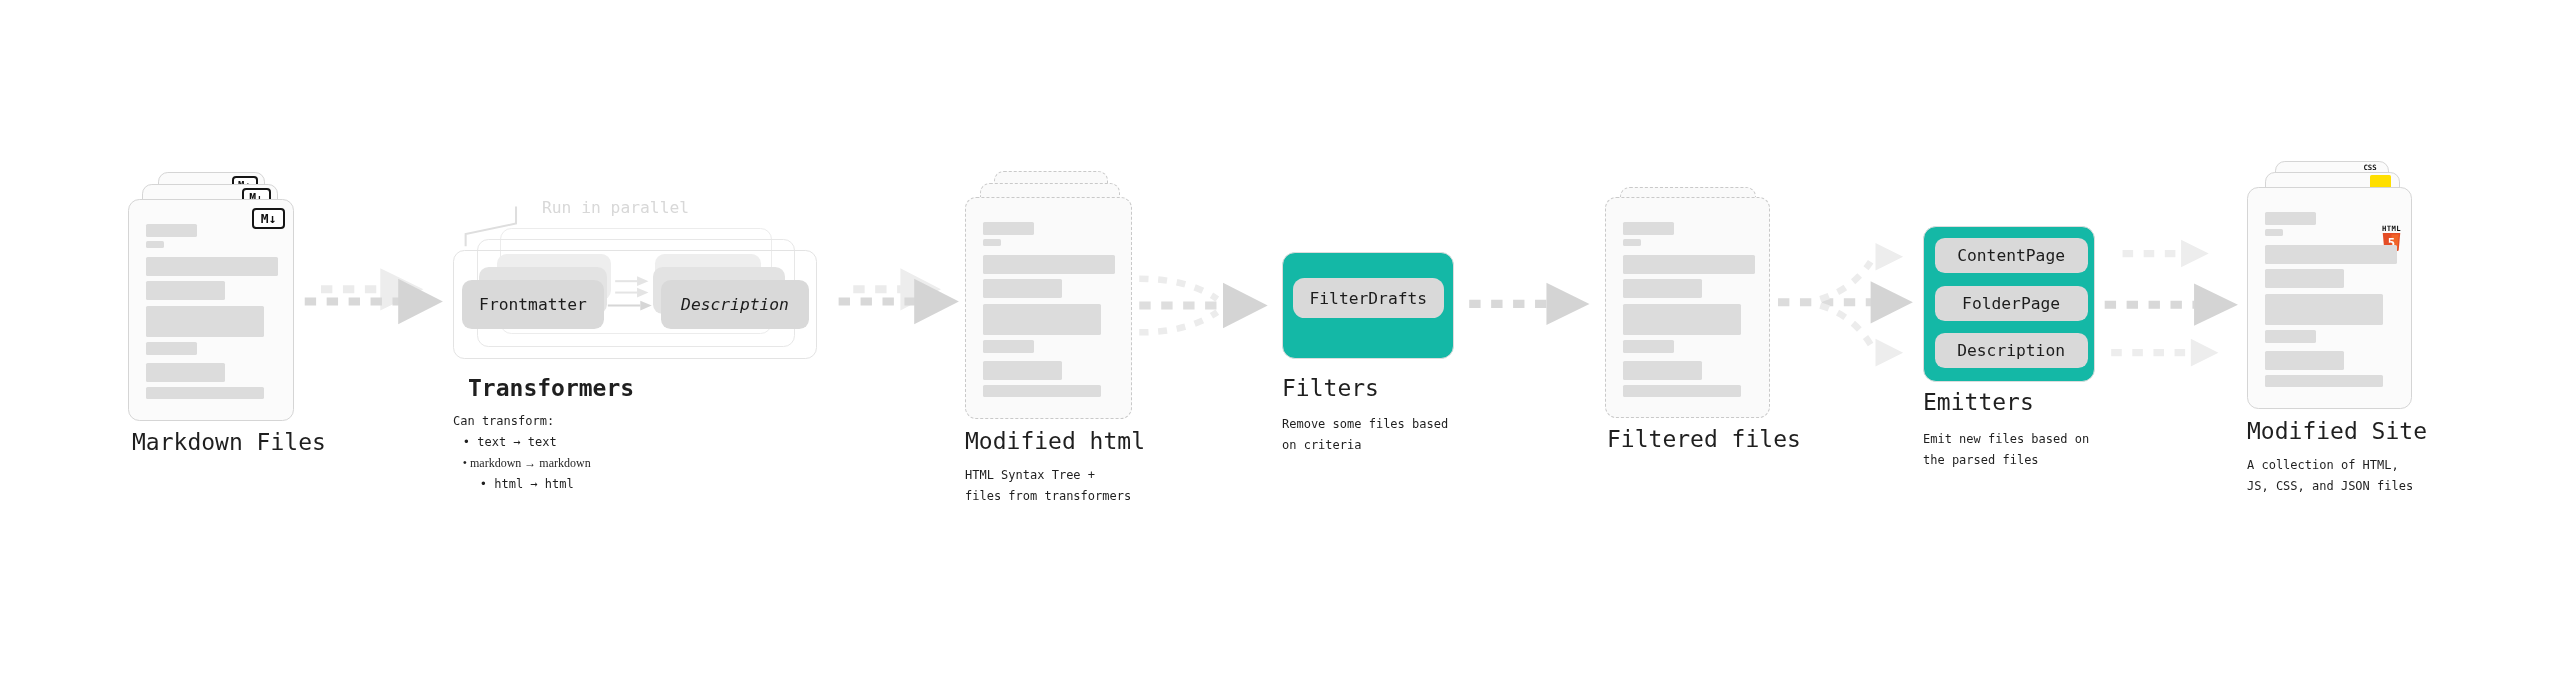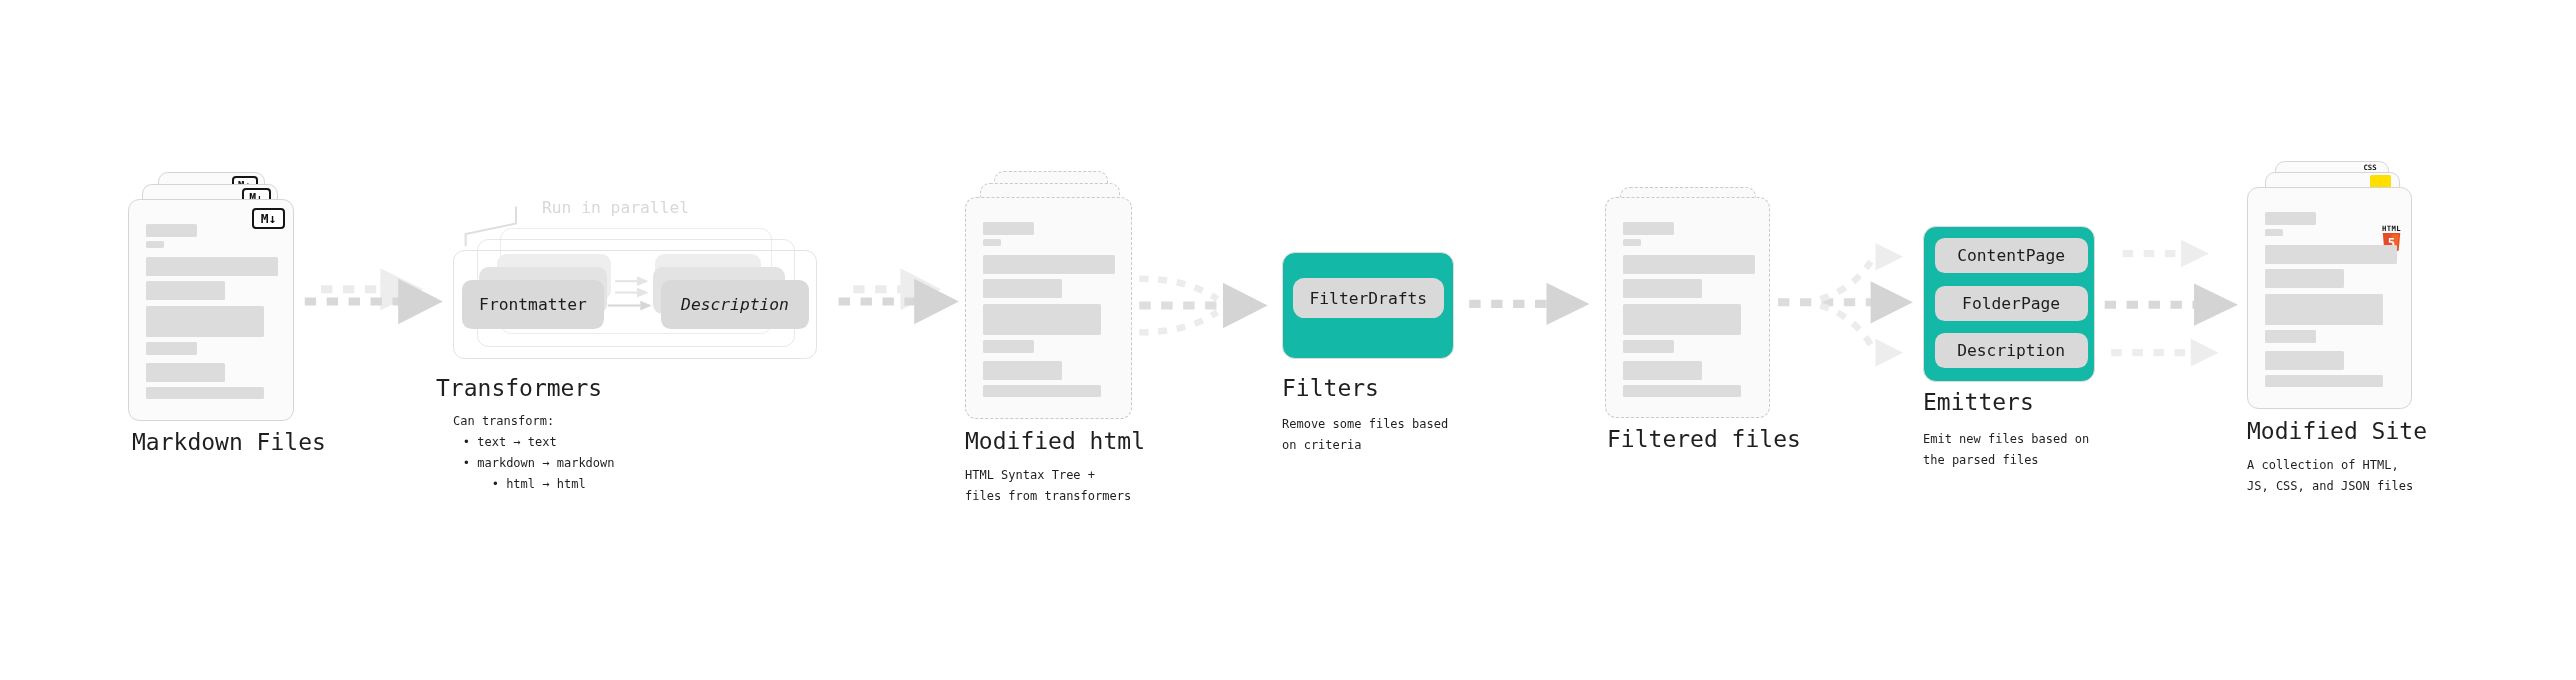--- a/index.html
+++ b/index.html
@@ -132,25 +132,25 @@
     <div class="frame" style="left:453px;top:250px;width:364px;height:109px;z-index:3;"></div>
 
     <div class="btn ghost2" style="left:497px;top:254px;width:114px;height:46px;z-index:4;"></div>
     <div class="btn ghost1" style="left:479px;top:267px;width:128px;height:47px;z-index:5;"></div>
     <div class="btn" style="left:462px;top:280px;width:142px;height:49px;z-index:6;">Frontmatter</div>
 
     <div class="btn ghost2" style="left:655px;top:254px;width:106px;height:46px;z-index:4;"></div>
     <div class="btn ghost1" style="left:653px;top:267px;width:132px;height:47px;z-index:5;"></div>
     <div class="btn" style="left:661px;top:280px;width:148px;height:49px;z-index:6;font-style:italic;">Description</div>
 
-    <div class="h-label" style="left:436px;top:375px;">Transformers</div>
+    <div class="h-label" style="left:468px;top:375px;font-weight:bold;">Transformers</div>
     <div class="desc" style="left:453px;top:411px;">
       <div>Can transform:</div>
       <div style="padding-left:9.8px;">• text → text</div>
-      <div style="padding-left:9.8px;">• markdown → markdown</div>
+      <div style="padding-left:9.8px;font-family:Liberation Serif, serif;">• markdown → markdown</div>
       <div style="padding-left:9.8px;text-align:center;">• html → html</div>
     </div>
   </div>
 
   <div class="stage">
     <div class="tab dashed" style="left:994px;top:171px;width:114px;height:49px;z-index:1;"></div>
     <div class="tab dashed" style="left:980px;top:183px;width:140px;height:49px;z-index:2;"></div>
     <div class="card dashed" style="left:965px;top:197px;width:167px;height:222px;z-index:3;">
       <div>
           <div class="bar" style="width: 51px; height: 13px; top: 24.4px;"></div>

